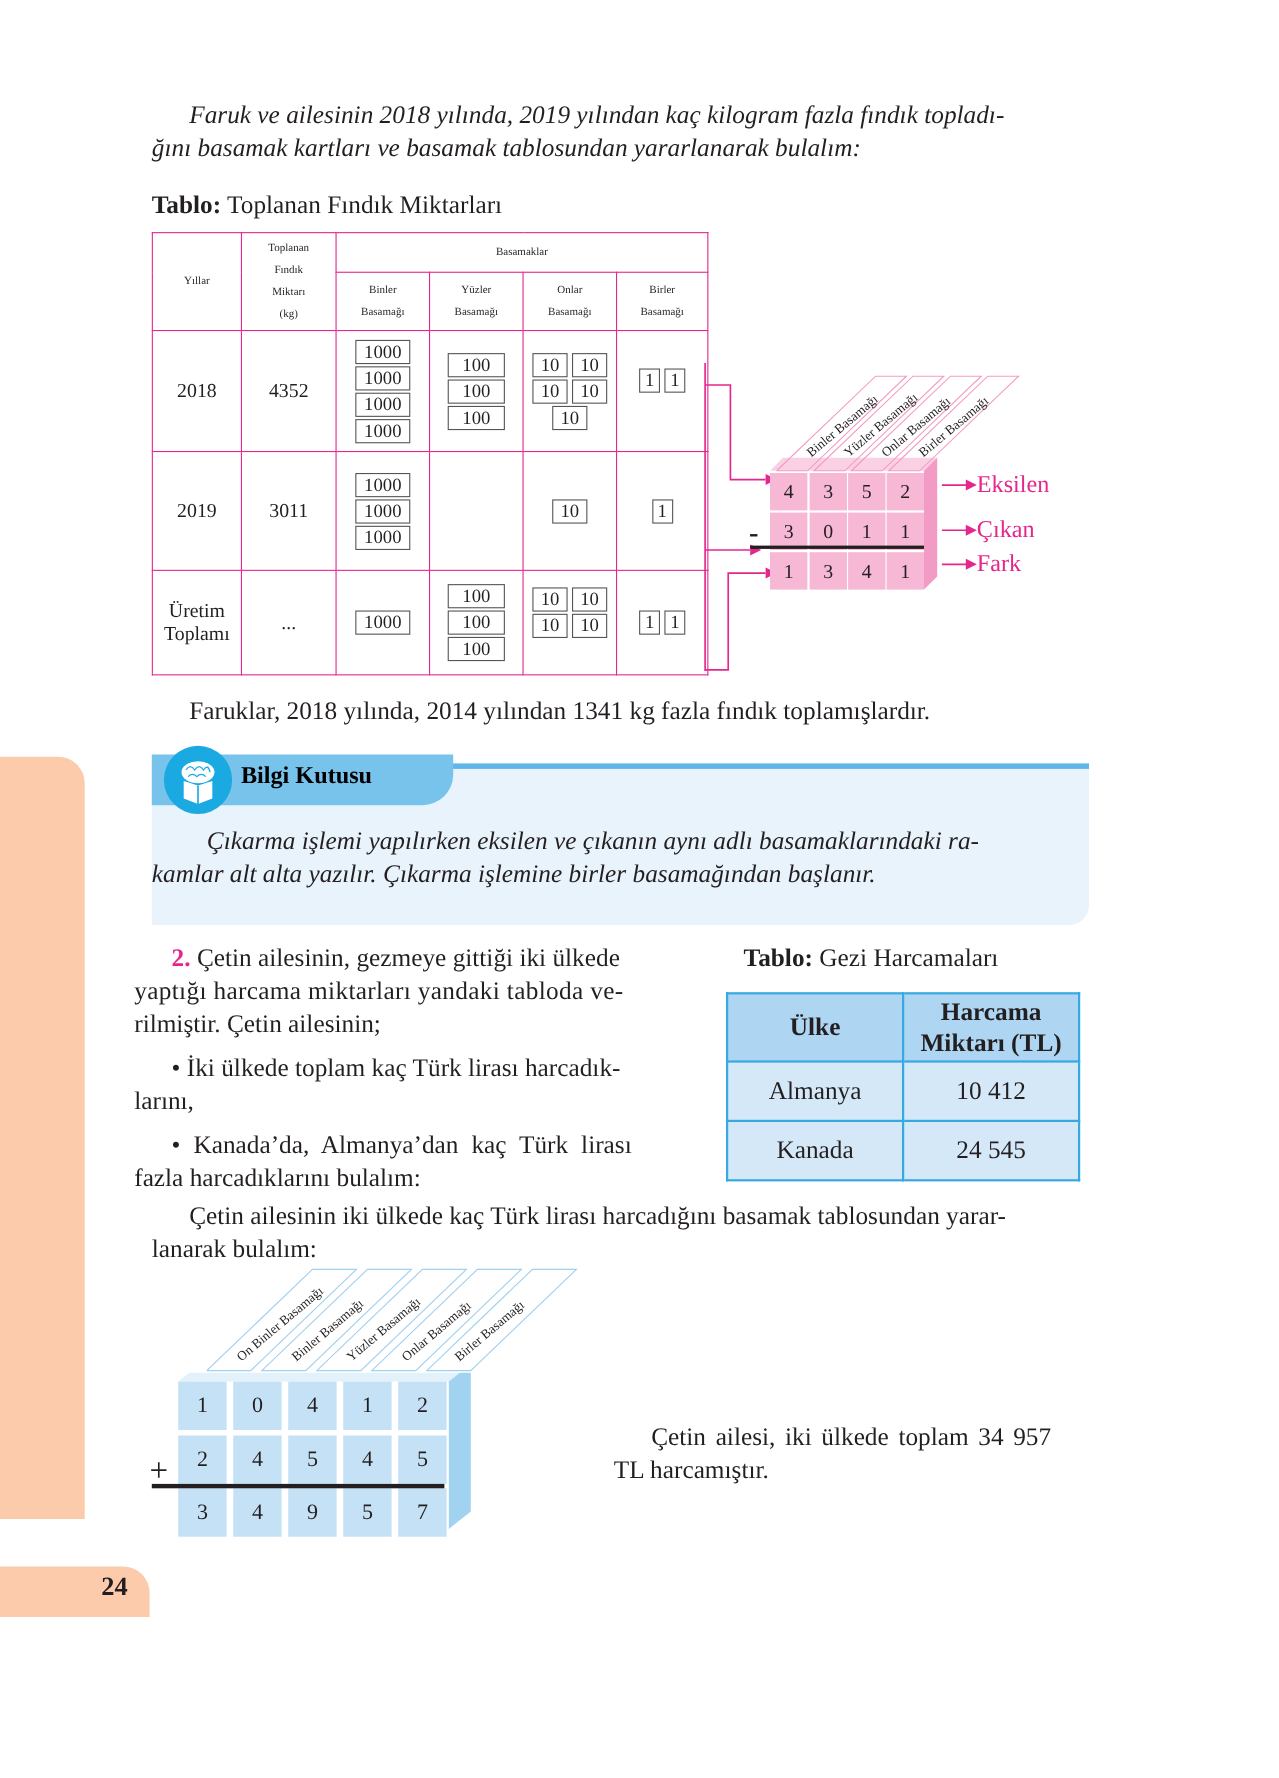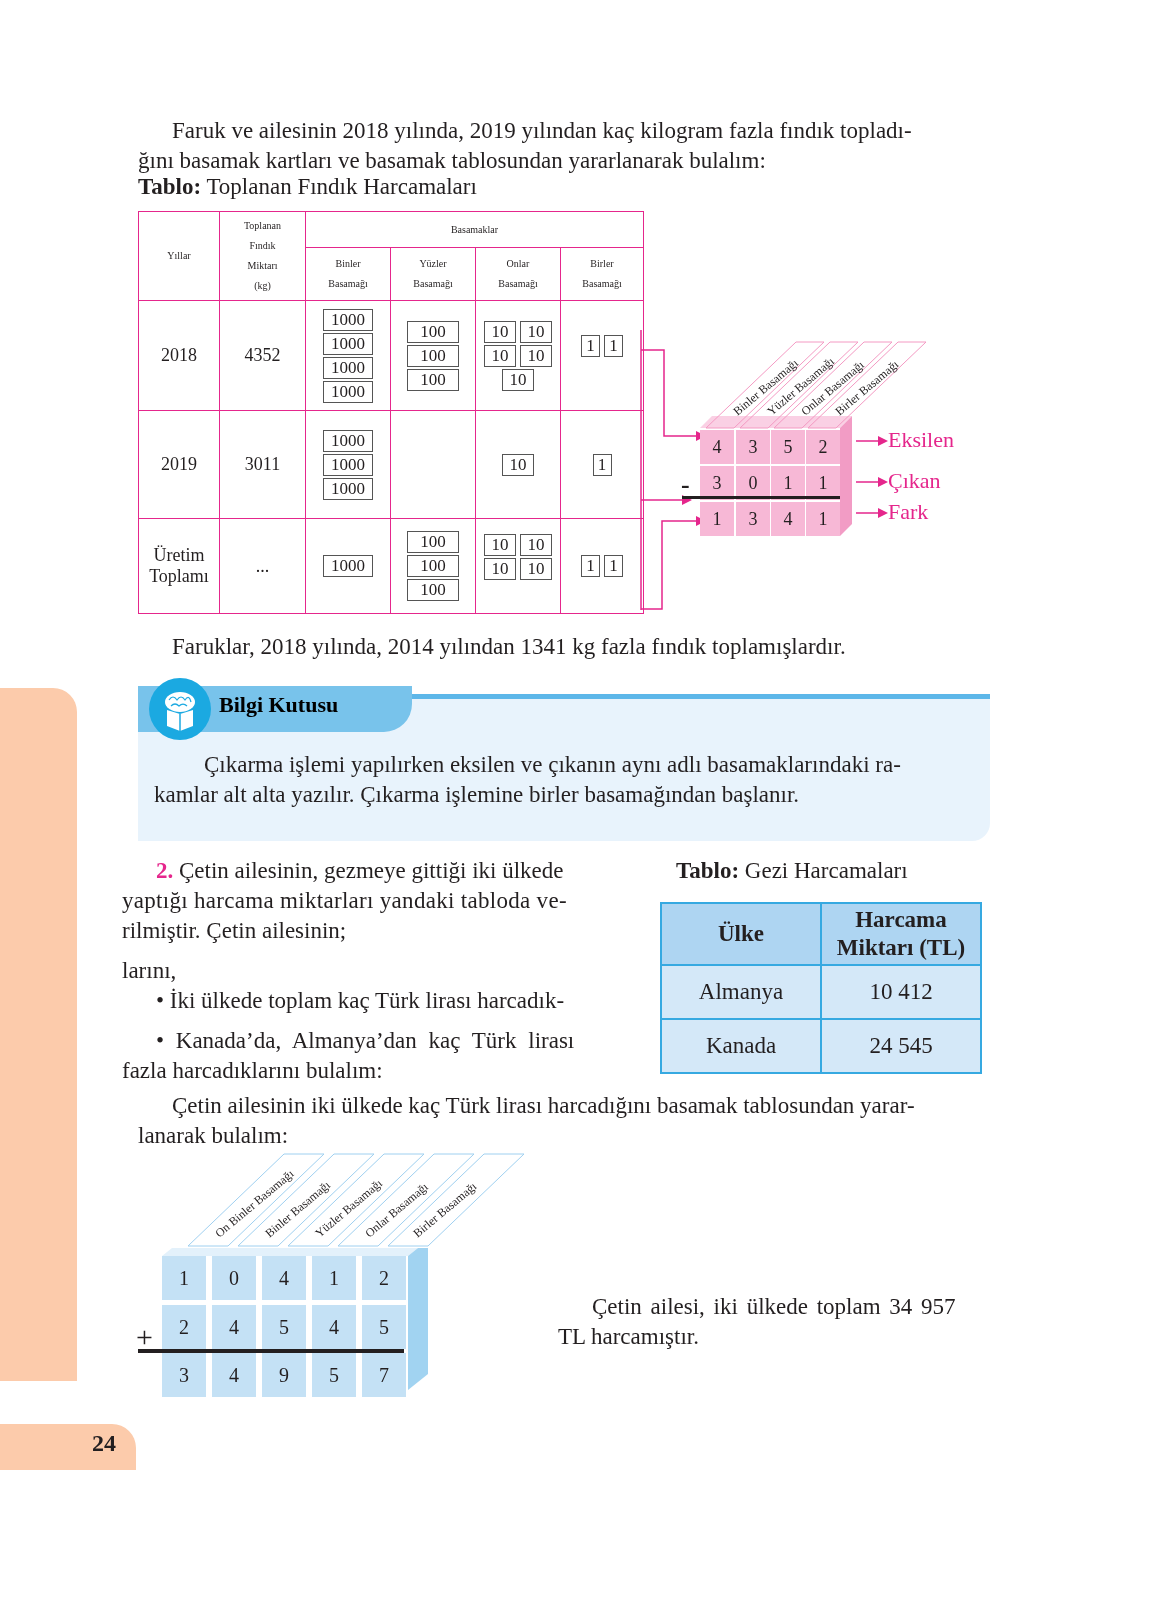--- a/index.html
+++ b/index.html
@@ -48,26 +48,26 @@
   table.t2 { border-collapse: collapse; position: absolute; left: 660px; top: 902px; }
   table.t2 td, table.t2 th { border: 2px solid #36a9e1; text-align: center; background: #d4e8f8; font-size: 23px; }
   table.t2 th { background: #aed5f2; font-weight: bold; line-height: 28px; }
 
   .pink-text { color: #e5268c; }
   .arrow-lbl { font-size: 22px; color: #e5268c; }
 </style>
 </head>
 <body>
 
-<div class="abs para" style="left:138px; top:116px; width:852px;">
+<div class="abs para" style="left:138px; top:90px; width:852px;font-style:italic;">
   <div class="indent" style="white-space:nowrap;">Faruk ve ailesinin 2018 yılında, 2019 yılından kaç kilogram fazla fındık topladı-</div>
   <div>ğını basamak kartları ve basamak tablosundan yararlanarak bulalım:</div>
 </div>
 <div class="abs para" style="left:138px; top:172px;">
-  <b>Tablo:</b><span> Toplanan Fındık Harcamaları</span>
+  <b>Tablo:</b><span> Toplanan Fındık Miktarları</span>
 </div>
 
 <table class="t1">
   <tbody>
       <tr style="height:36px;">
     <th rowspan="2" style="width:80px;">Yıllar</th>
     <th rowspan="2" style="width:85px;">
       <div>Toplanan</div>
       <div>Fındık</div>
       <div>Miktarı</div>
@@ -260,32 +260,32 @@
     <ellipse cx="31" cy="24" rx="15" ry="10" fill="#ffffff"></ellipse>
     <g stroke="#1ba9e1" stroke-width="1.2" fill="none">
         <path d="M20 22 q4 -6 8 0 q4 -6 8 0 q4 -6 6 2"></path>
         <path d="M22 28 q4 -4 8 0 q4 -4 8 0"></path>
       </g>
     <polygon points="18,32 31,36 44,32 44,48 31,53 18,48" fill="#ffffff"></polygon>
     <line x1="31" y1="36" x2="31" y2="53" stroke="#1ba9e1" stroke-width="1.5"></line>
   </svg>
 </div>
 <div class="abs info-title" style="left:219px; top:692px;">Bilgi Kutusu</div>
-<div class="abs para just" style="left:138px; top:750px; width:830px; padding-left:16px;">
+<div class="abs para just" style="left:138px; top:750px; width:830px; padding-left:0;font-style:italic;">
   <div class="indent" style="white-space:nowrap; text-indent:50px;">Çıkarma işlemi yapılırken eksilen ve çıkanın aynı adlı basamaklarındaki ra-</div>
   <div>kamlar alt alta yazılır. Çıkarma işlemine birler basamağından başlanır.</div>
 </div>
 
 <div class="abs para" style="left:122px; top:856px; width:490px;">
   <div style="text-indent:34px; white-space:nowrap;"><b class="pink-text">2.</b><span> Çetin ailesinin, gezmeye gittiği iki ülkede</span></div>
   <div style="white-space:nowrap; letter-spacing:0.3px;">yaptığı harcama miktarları yandaki tabloda ve-</div>
   <div>rilmiştir. Çetin ailesinin;</div>
   <div style="height:10px;"></div>
+  <div style="text-indent:34px; white-space:nowrap;">• İki ülkede toplam kaç Türk lirası harcadık-</div>
   <div>larını,</div>
-  <div style="text-indent:34px; white-space:nowrap;">• İki ülkede toplam kaç Türk lirası harcadık-</div>
   <div style="height:10px;"></div>
   <div style="text-indent:34px; white-space:nowrap; word-spacing:6px;">• Kanada’da, Almanya’dan kaç Türk lirası</div>
   <div>fazla harcadıklarını bulalım:</div>
 </div>
 
 <div class="abs para" style="left:660px; top:856px;margin-left:16px;">
   <b>Tablo:</b><span> Gezi Harcamaları</span>
 </div>
 <table class="t2">
   <tbody>

